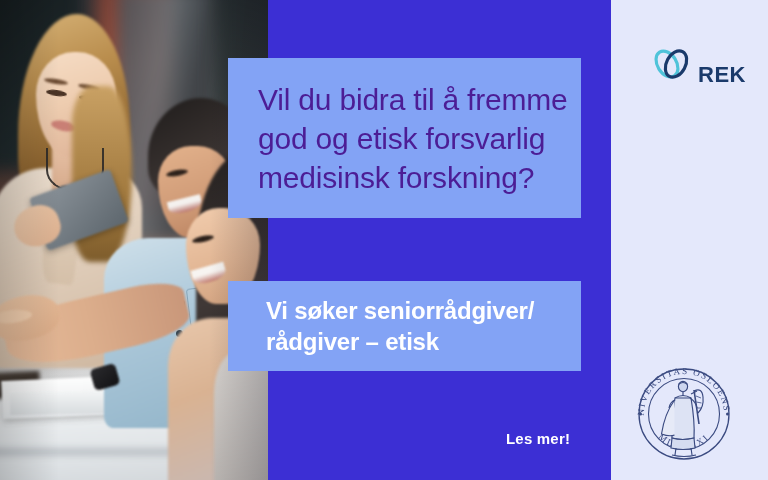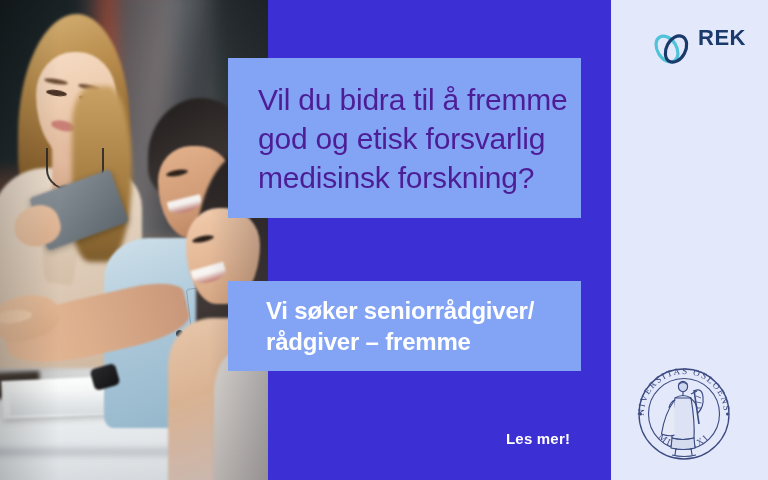--- a/index.html
+++ b/index.html
@@ -245,22 +245,22 @@
     white-space:pre-line;
   }
   .cta {
     position:absolute; left:506px; top:430px;
     color:#ffffff; font-size:15px; font-weight:700; letter-spacing:.2px;
     cursor:pointer; background:none; border:none; font-family:inherit;
   }
 
   
   .rek-logo {
-    position:absolute; left:650px; top:27px; width:92px; height:44px;
-    display:flex; align-items:flex-start; gap:4px;
+    position:absolute; left:650px; top:42px; width:92px; height:44px;
+    display:flex; align-items:flex-end; gap:4px;
   }
   .rek-mark { width:44px; height:44px; flex:0 0 44px; }
   .rek-word {
     color:#1A3A6B; font-size:22px; font-weight:700; letter-spacing:.5px;
     line-height:1;
   }
 
   
   .uio-seal {
     position:absolute; left:630px; top:360px; width:108px; height:108px;
@@ -330,21 +330,21 @@
   <div class="right-panel"></div>
 
   <div class="headline-box">
     <div class="headline-text">Vil du bidra til å fremme
 god og etisk forsvarlig
 medisinsk forskning?</div>
   </div>
 
   <div class="subline-box">
     <div class="subline-text">Vi søker seniorrådgiver/
-rådgiver – fremme</div>
+rådgiver – etisk</div>
   </div>
 
   <button class="cta">Les mer!</button>
 
   <div class="rek-logo">
     <svg class="rek-mark" viewBox="0 0 44 44">
       <ellipse cx="17" cy="22" rx="9.5" ry="14" transform="rotate(-32 17 22)" fill="none" stroke="#4FC3D9" stroke-width="3.2"></ellipse>
       <ellipse cx="26" cy="22" rx="9.5" ry="14" transform="rotate(28 26 22)" fill="none" stroke="#1A3A6B" stroke-width="3.2"></ellipse>
     </svg>
     <span class="rek-word">REK</span>

